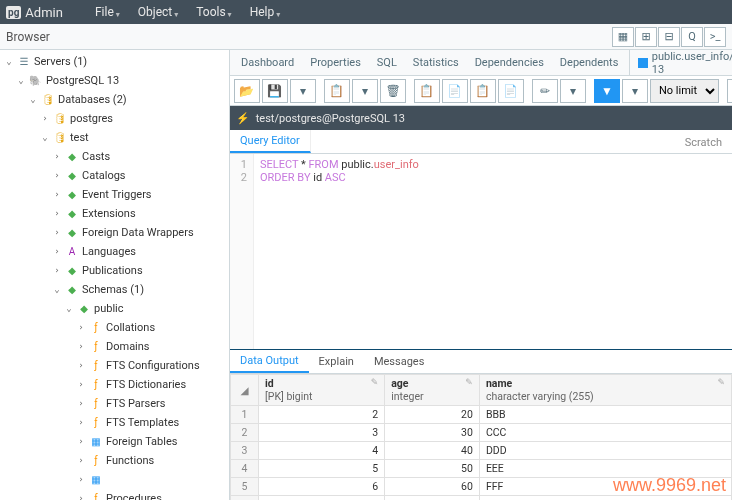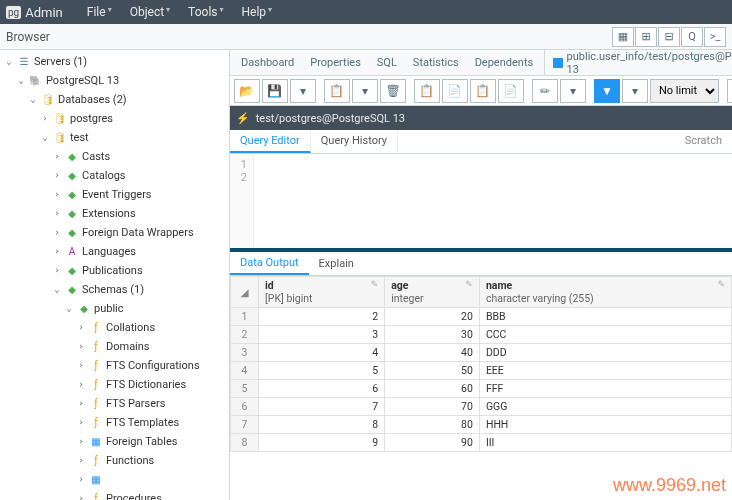--- a/index.html
+++ b/index.html
@@ -1,21 +1,21 @@
 <!DOCTYPE html>
 <html><head>
 <meta charset="utf-8">
 <style>
 *{box-sizing:border-box;margin:0;padding:0;font-family:-apple-system,BlinkMacSystemFont,"Segoe UI",Roboto,Arial,sans-serif}
 body{width:732px;height:500px;overflow:hidden;font-size:12px;color:#333;background:#fff;position:relative}
 .topbar{height:24px;background:#424f5a;color:#e8e8e8;display:flex;align-items:center;padding:0 6px;gap:4px}
-.logo{background:#e8e8e8;color:#424f5a;font-weight:normal;font-size:10px;padding:1px 2px;border-radius:2px}
-.brand{font-size:13px;margin-right:12px}
+.logo{background:#e8e8e8;color:#424f5a;font-weight:bold;font-size:10px;padding:1px 2px;border-radius:2px}
+.brand{font-size:13px;margin-right:20px}
 .menu{display:flex;gap:2px}
-.menu-item{padding:3px 8px;cursor:pointer;display:flex;align-items:flex-start;gap:2px;font-size:12px}
+.menu-item{padding:3px 8px;cursor:pointer;display:flex;align-items:flex-end;gap:2px;font-size:12px}
 .caret{font-size:8px;opacity:.7}
 .browser-hdr{height:26px;border-bottom:1px solid #cfd8dc;display:flex;align-items:center;padding:0 6px;justify-content:space-between;background:#f8f9fa}
 .browser-title{font-size:12px;color:#555}
 .tb{display:flex;gap:1px}
 .tb-btn{width:22px;height:20px;border:1px solid #b0bec5;background:#fff;cursor:pointer;font-size:11px;display:flex;align-items:center;justify-content:center;color:#546e7a}
 .workspace{display:flex;height:calc(100% - 50px)}
 .sidebar{width:230px;border-right:1px solid #cfd8dc;overflow-y:auto;padding:2px 0;background:#fff}
 .tree-node{display:flex;align-items:center;gap:3px;padding:1px 4px;cursor:pointer;white-space:nowrap;font-size:11px;line-height:17px}
 .expander{width:10px;text-align:center;color:#666;font-size:9px;font-family:monospace}
 .icn{width:14px;height:14px;display:inline-flex;align-items:center;justify-content:center;font-size:10px}
@@ -26,29 +26,29 @@
 .dash-tab{padding:4px 7px;font-size:11px;color:#546e7a;cursor:pointer}
 .qt-tab{display:flex;align-items:center;gap:4px;padding:3px 8px;font-size:11px;color:#546e7a;border-left:1px solid #cfd8dc}
 .qt-icon{width:10px;height:10px;background:#2196f3;display:inline-block}
 .toolbar{height:30px;border-bottom:1px solid #cfd8dc;display:flex;align-items:center;padding:0 4px;gap:2px;background:#fff}
 .tool{min-width:26px;height:24px;border:1px solid #b0bec5;background:#fff;cursor:pointer;display:flex;align-items:center;justify-content:center;font-size:12px;color:#546e7a;padding:0 4px}
 .tool.on{background:#2196f3;color:#fff;border-color:#2196f3}
 .tool-sep{width:1px;height:20px;background:#cfd8dc;margin:0 2px}
 .limit{height:24px;border:1px solid #b0bec5;font-size:11px;padding:0 4px}
 .conn-bar{height:24px;background:#424f5a;color:#e8e8e8;display:flex;align-items:center;padding:0 6px;gap:6px;font-size:11px}
 .lightning{color:#ffd54f}
-.editor-tabs{height:24px;border-bottom:1px solid #cfd8dc;display:flex;align-items:flex-start;background:#fff}
+.editor-tabs{height:24px;border-bottom:1px solid #cfd8dc;display:flex;align-items:flex-end;background:#fff}
 .ed-tab{padding:4px 10px;font-size:11px;color:#555;cursor:pointer;border-right:1px solid #eee}
 .ed-tab.active{border-bottom:2px solid #2196f3;color:#2196f3}
 .scratch{margin-left:auto;padding:4px 10px;font-size:11px;color:#888}
 .code{flex:1;display:flex;font-family:Consolas,Monaco,monospace;font-size:11px;background:#fff;min-height:0}
 .gutter{width:24px;text-align:right;padding:4px 6px 4px 0;color:#aaa;background:#fafafa;border-right:1px solid #eee}
 .code-text{padding:4px 6px}
 .kw{color:#c678dd}.id{color:#333}.tbln{color:#e06c75}
-.output{height:252px;border-top:4px solid #0c4a6e;display:flex;flex-direction:column}
+.output{height:151px;border-top:1px solid #0c4a6e;display:flex;flex-direction:column}
 .out-tabs{height:24px;display:flex;align-items:center;border-bottom:1px solid #cfd8dc;background:#fff}
 .out-tab{padding:4px 10px;font-size:11px;color:#555;cursor:pointer}
 .out-tab.active{border-bottom:2px solid #2196f3;color:#2196f3}
 .grid{flex:1;overflow:auto}
 table{border-collapse:collapse;width:100%}
 th,td{border:1px solid #e0e0e0;padding:2px 6px;font-size:10.5px;text-align:left}
 th{background:#f5f5f5;font-weight:normal;color:#666}
 th .colname{font-weight:bold;color:#333}
 td.num{text-align:right}
 .rownum{background:#f5f5f5;text-align:center;color:#888;width:28px}
@@ -203,20 +203,21 @@
       </div>
     </div>
 
   <div class="main">
     <div class="tabbar">
       <div class="dash-tabs" id="dash-tabs">
           <div class="dash-tab">Dashboard</div>
           <div class="dash-tab">Properties</div>
           <div class="dash-tab">SQL</div>
           <div class="dash-tab">Statistics</div>
+          <div class="dash-tab">Dependencies</div>
           <div class="dash-tab">Dependents</div>
         </div>
       <div class="qt-tab">
         <span class="qt-icon"></span>
         <span>public.user_info/test/postgres@PostgreSQL 13</span>
       </div>
     </div>
 
     <div class="toolbar" id="qt-toolbar">
         <div class="tool">📂</div>
@@ -244,32 +245,36 @@
         <div class="tool-sep"></div>
       </div>
 
     <div class="conn-bar">
       <span class="lightning">⚡</span>
       <span>test/postgres@PostgreSQL 13</span>
     </div>
 
     <div class="editor-tabs">
       <div class="ed-tab active">Query Editor</div>
-      <div class="ed-tab">Query History</div>
       <div class="scratch">Scratch</div>
     </div>
 
     <div class="code">
       <div class="gutter">1<br>2</div>
+      <div class="code-text">
+        <span class="kw">SELECT</span> <span>* </span><span class="kw">FROM</span> <span class="id">public.</span><span class="tbln">user_info</span><br>
+        <span class="kw">ORDER BY</span> <span class="id">id</span> <span class="kw">ASC</span>
+      </div>
     </div>
 
     <div class="output">
       <div class="out-tabs" id="out-tabs">
           <div class="out-tab active">Data Output</div>
           <div class="out-tab">Explain</div>
+          <div class="out-tab">Messages</div>
         </div>
       <div class="grid">
         <table id="data-table">
             <tbody>
               <tr>
                 <th class="rownum">◢</th>
                 <th><span class="colname">id</span><span class="pencil">✎</span><br>[PK] bigint</th>
                 <th><span class="colname">age</span><span class="pencil">✎</span><br>integer</th>
                 <th><span class="colname">name</span><span class="pencil">✎</span><br>character varying (255)</th>
               </tr>

